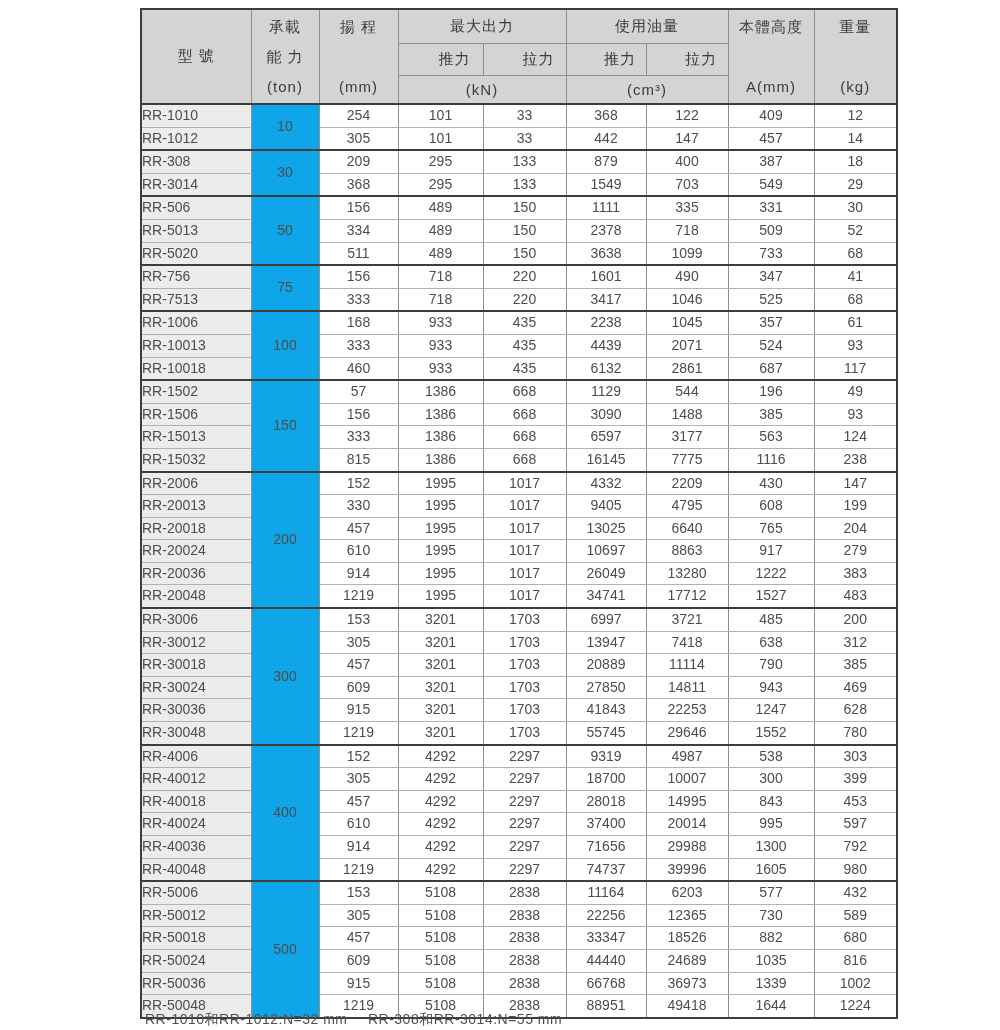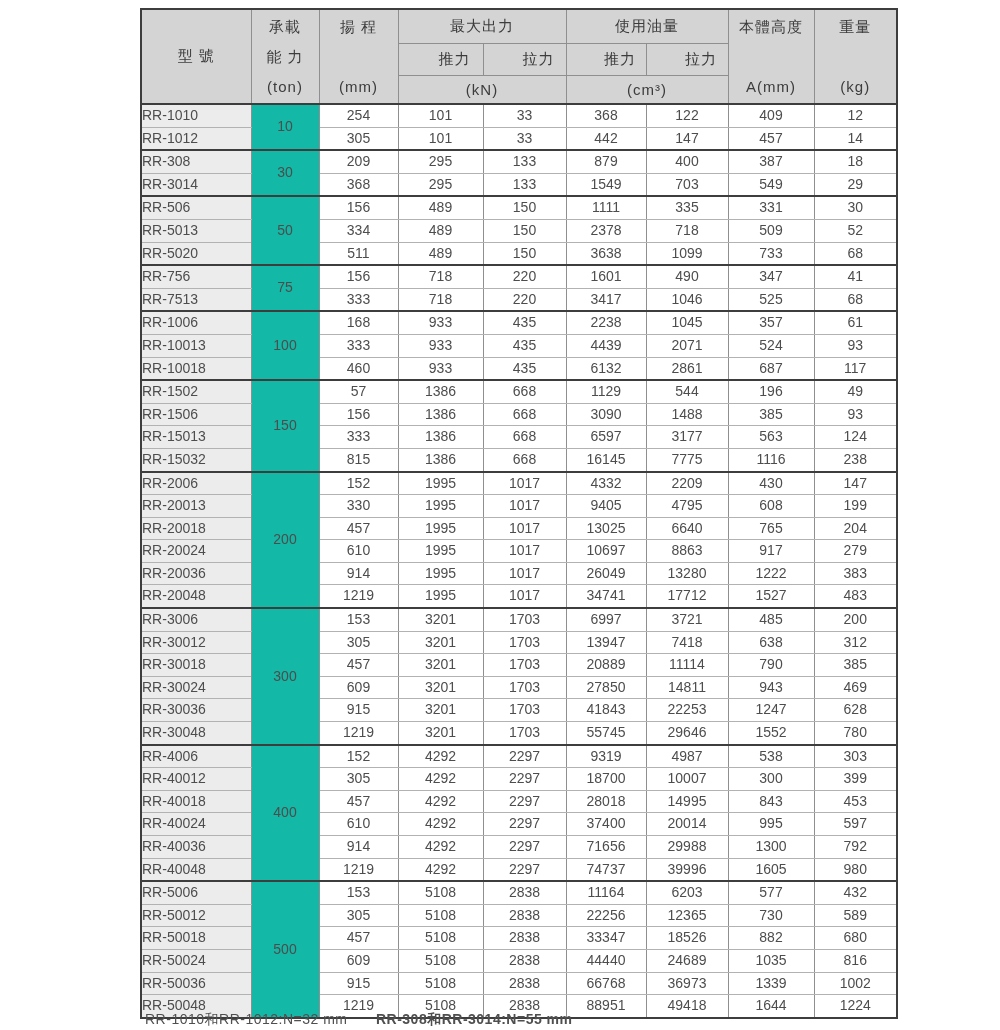--- a/index.html
+++ b/index.html
@@ -45,31 +45,31 @@
     height: 21.6px;
     line-height: 21.6px;
     background: #ffffff;
     border-top-color: #b2b2b2;
     border-bottom-color: #b2b2b2;
   }
   tbody td.model {
     text-align: left;
     background: #ececec;
   }
-  tbody td.ton { background: #14b8a6; }
+  tbody td.ton { background: #0ea5e9; }
   tbody tr.group-start td { border-top: 2px solid #3d3d3d; }
   .footnote {
     position: absolute;
     left: 145px;
     top: 1011px;
     font-size: 14px;
     color: #4f4f4f;
     letter-spacing: 0.5px;
   }
-  .footnote .gap { margin-left: 24px; font-weight: bold; }
+  .footnote .gap { margin-left: 16px; }
 </style>
 </head>
 <body>
 
 <div class="page">
   <table class="spec-table">
     <colgroup>
       <col style="width:110px">
       <col style="width:68px">
       <col style="width:79px">

